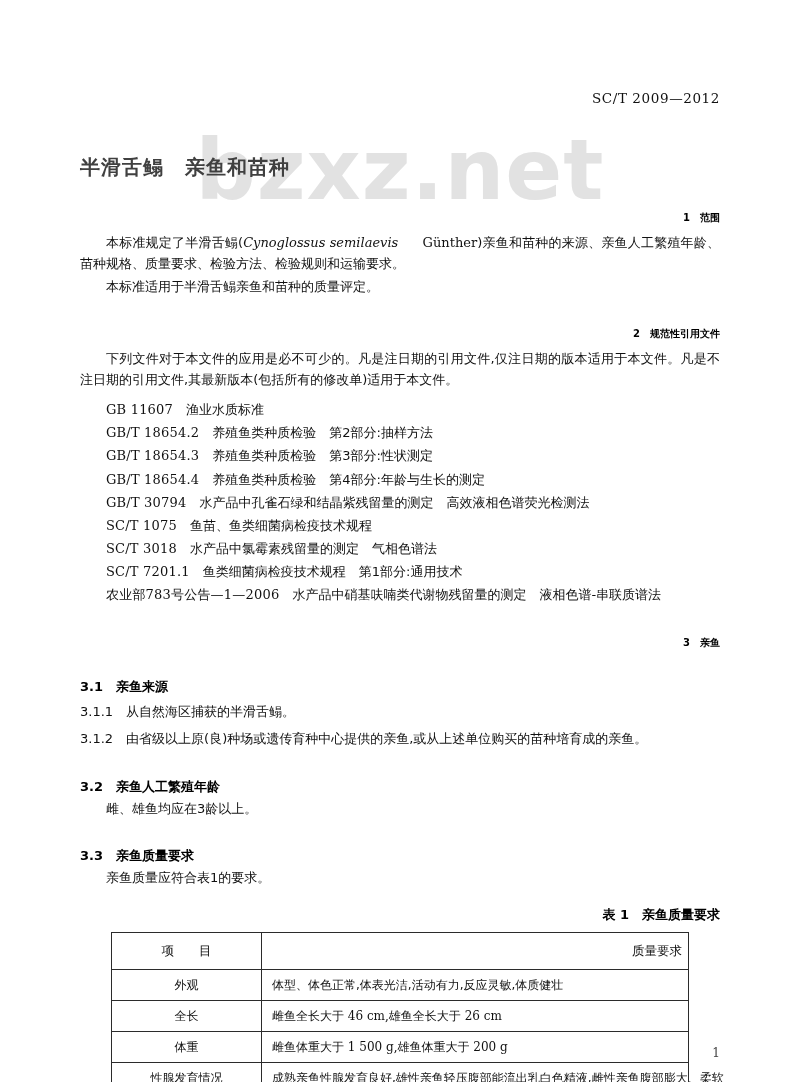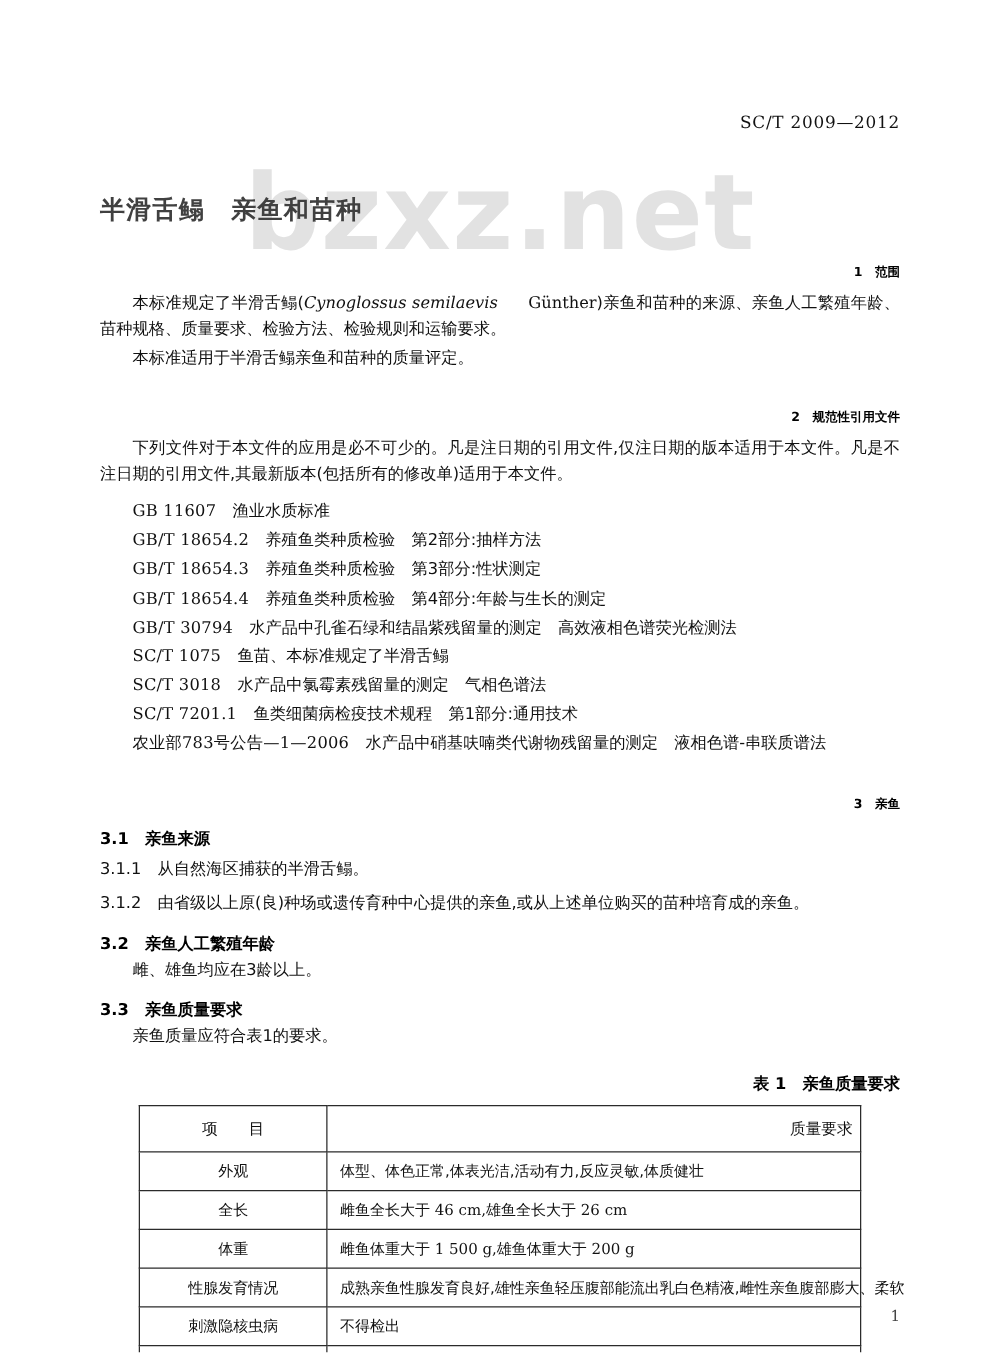--- a/index.html
+++ b/index.html
@@ -65,21 +65,21 @@
   
   .clause-h1 {
     margin-top: 30px;
     font-size: 10px;
     font-weight: bold;
     color: #000;
     white-space: pre;
     text-align: right;
   }
   .clause-h2 {
-    margin-top: 12px;
+    margin-top: 28px;
     font-size: 13px;
     font-weight: bold;
     color: #000;
     white-space: pre;
   }
   
   .para {
     margin-top: 7px;
     font-size: 13px;
     line-height: 1.62;
@@ -194,21 +194,21 @@
 
     <div class="clause-h1">2　规范性引用文件</div>
     <div class="para">下列文件对于本文件的应用是必不可少的。凡是注日期的引用文件,仅注日期的版本适用于本文件。凡是不注日期的引用文件,其最新版本(包括所有的修改单)适用于本文件。</div>
 
     <div class="ref-list">
       <div class="ref-row"><span class="code">GB 11607</span>　<span>渔业水质标准</span></div>
       <div class="ref-row"><span class="code">GB/T 18654.2</span>　<span>养殖鱼类种质检验　第2部分:抽样方法</span></div>
       <div class="ref-row"><span class="code">GB/T 18654.3</span>　<span>养殖鱼类种质检验　第3部分:性状测定</span></div>
       <div class="ref-row"><span class="code">GB/T 18654.4</span>　<span>养殖鱼类种质检验　第4部分:年龄与生长的测定</span></div>
       <div class="ref-row"><span class="code">GB/T 30794</span>　<span>水产品中孔雀石绿和结晶紫残留量的测定　高效液相色谱荧光检测法</span></div>
-      <div class="ref-row"><span class="code">SC/T 1075</span>　<span>鱼苗、本标准规定了半滑舌鳎</span></div>
+      <div class="ref-row"><span class="code">SC/T 1075</span>　<span>鱼苗、鱼类细菌病检疫技术规程</span></div>
       <div class="ref-row"><span class="code">SC/T 3018</span>　<span>水产品中氯霉素残留量的测定　气相色谱法</span></div>
       <div class="ref-row"><span class="code">SC/T 7201.1</span>　<span>鱼类细菌病检疫技术规程　第1部分:通用技术</span></div>
       <div class="ref-row"><span class="code">农业部783号公告—1—2006</span>　<span>水产品中硝基呋喃类代谢物残留量的测定　液相色谱-串联质谱法</span></div>
     </div>
 
     <div class="clause-h1">3　亲鱼</div>
 
     <div class="clause-h2">3.1　亲鱼来源</div>
     <div class="item">3.1.1　从自然海区捕获的半滑舌鳎。</div>
     <div class="item">3.1.2　由省级以上原(良)种场或遗传育种中心提供的亲鱼,或从上述单位购买的苗种培育成的亲鱼。</div>

